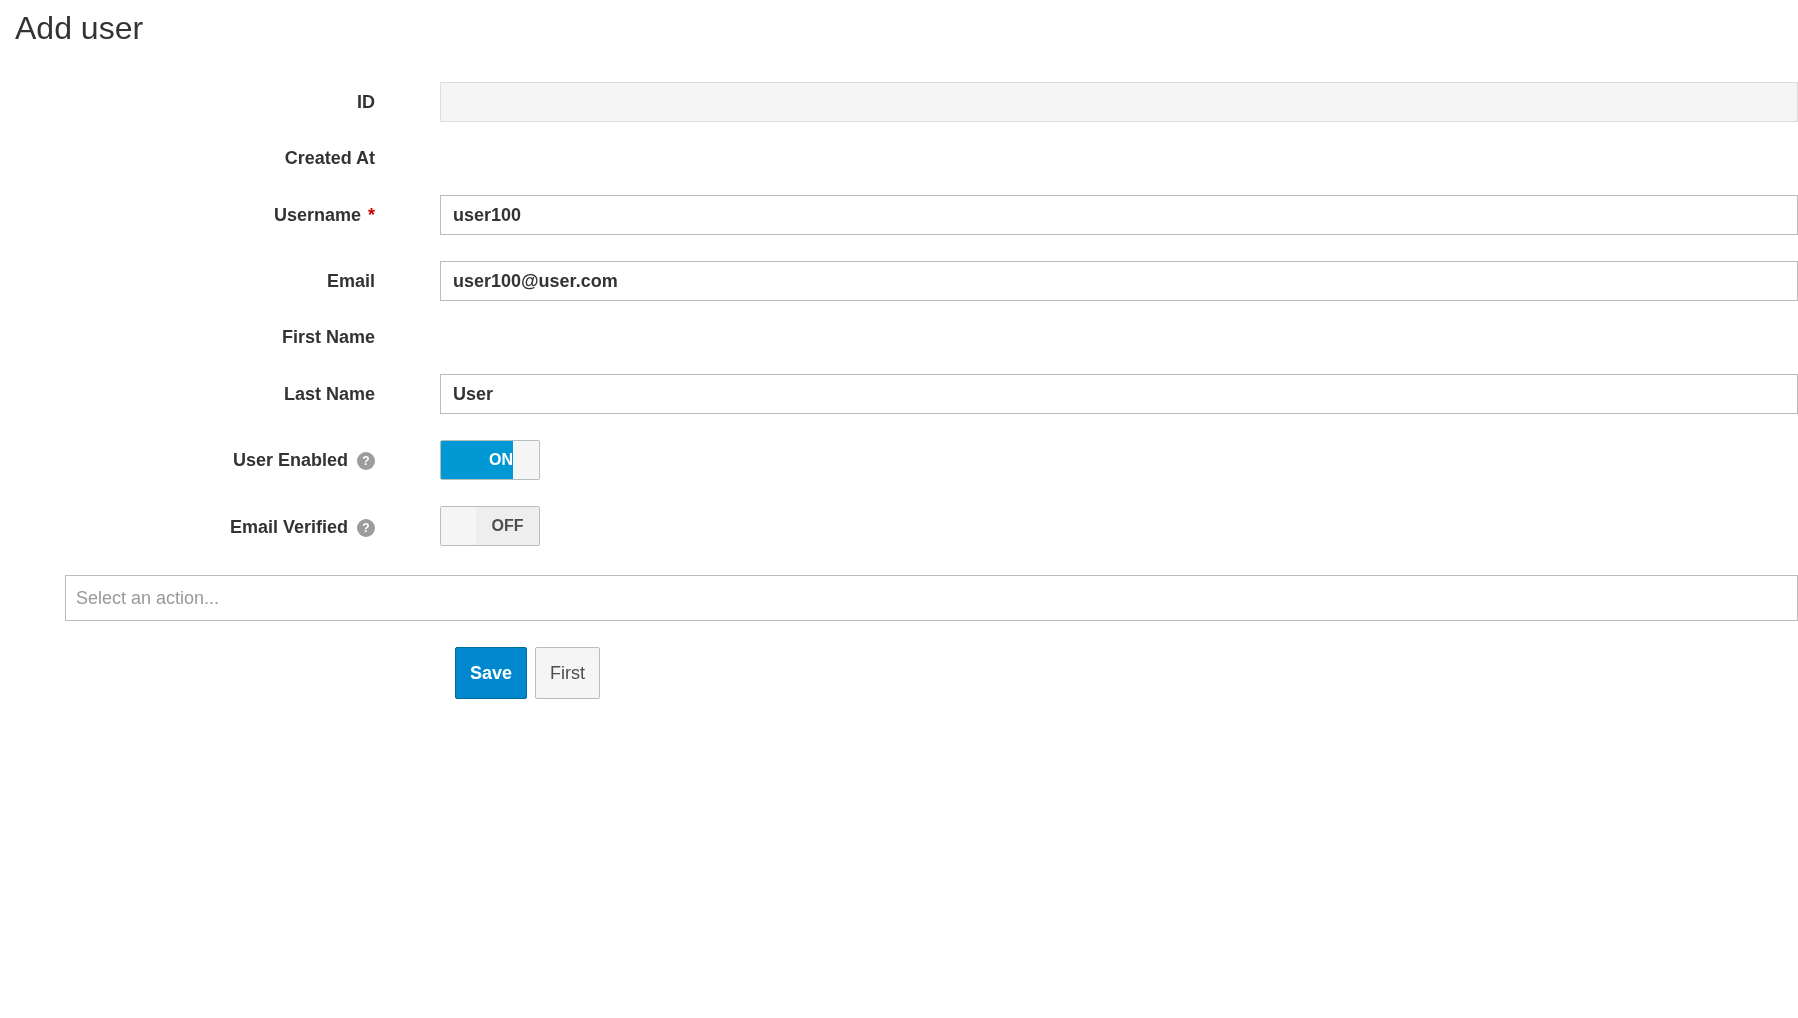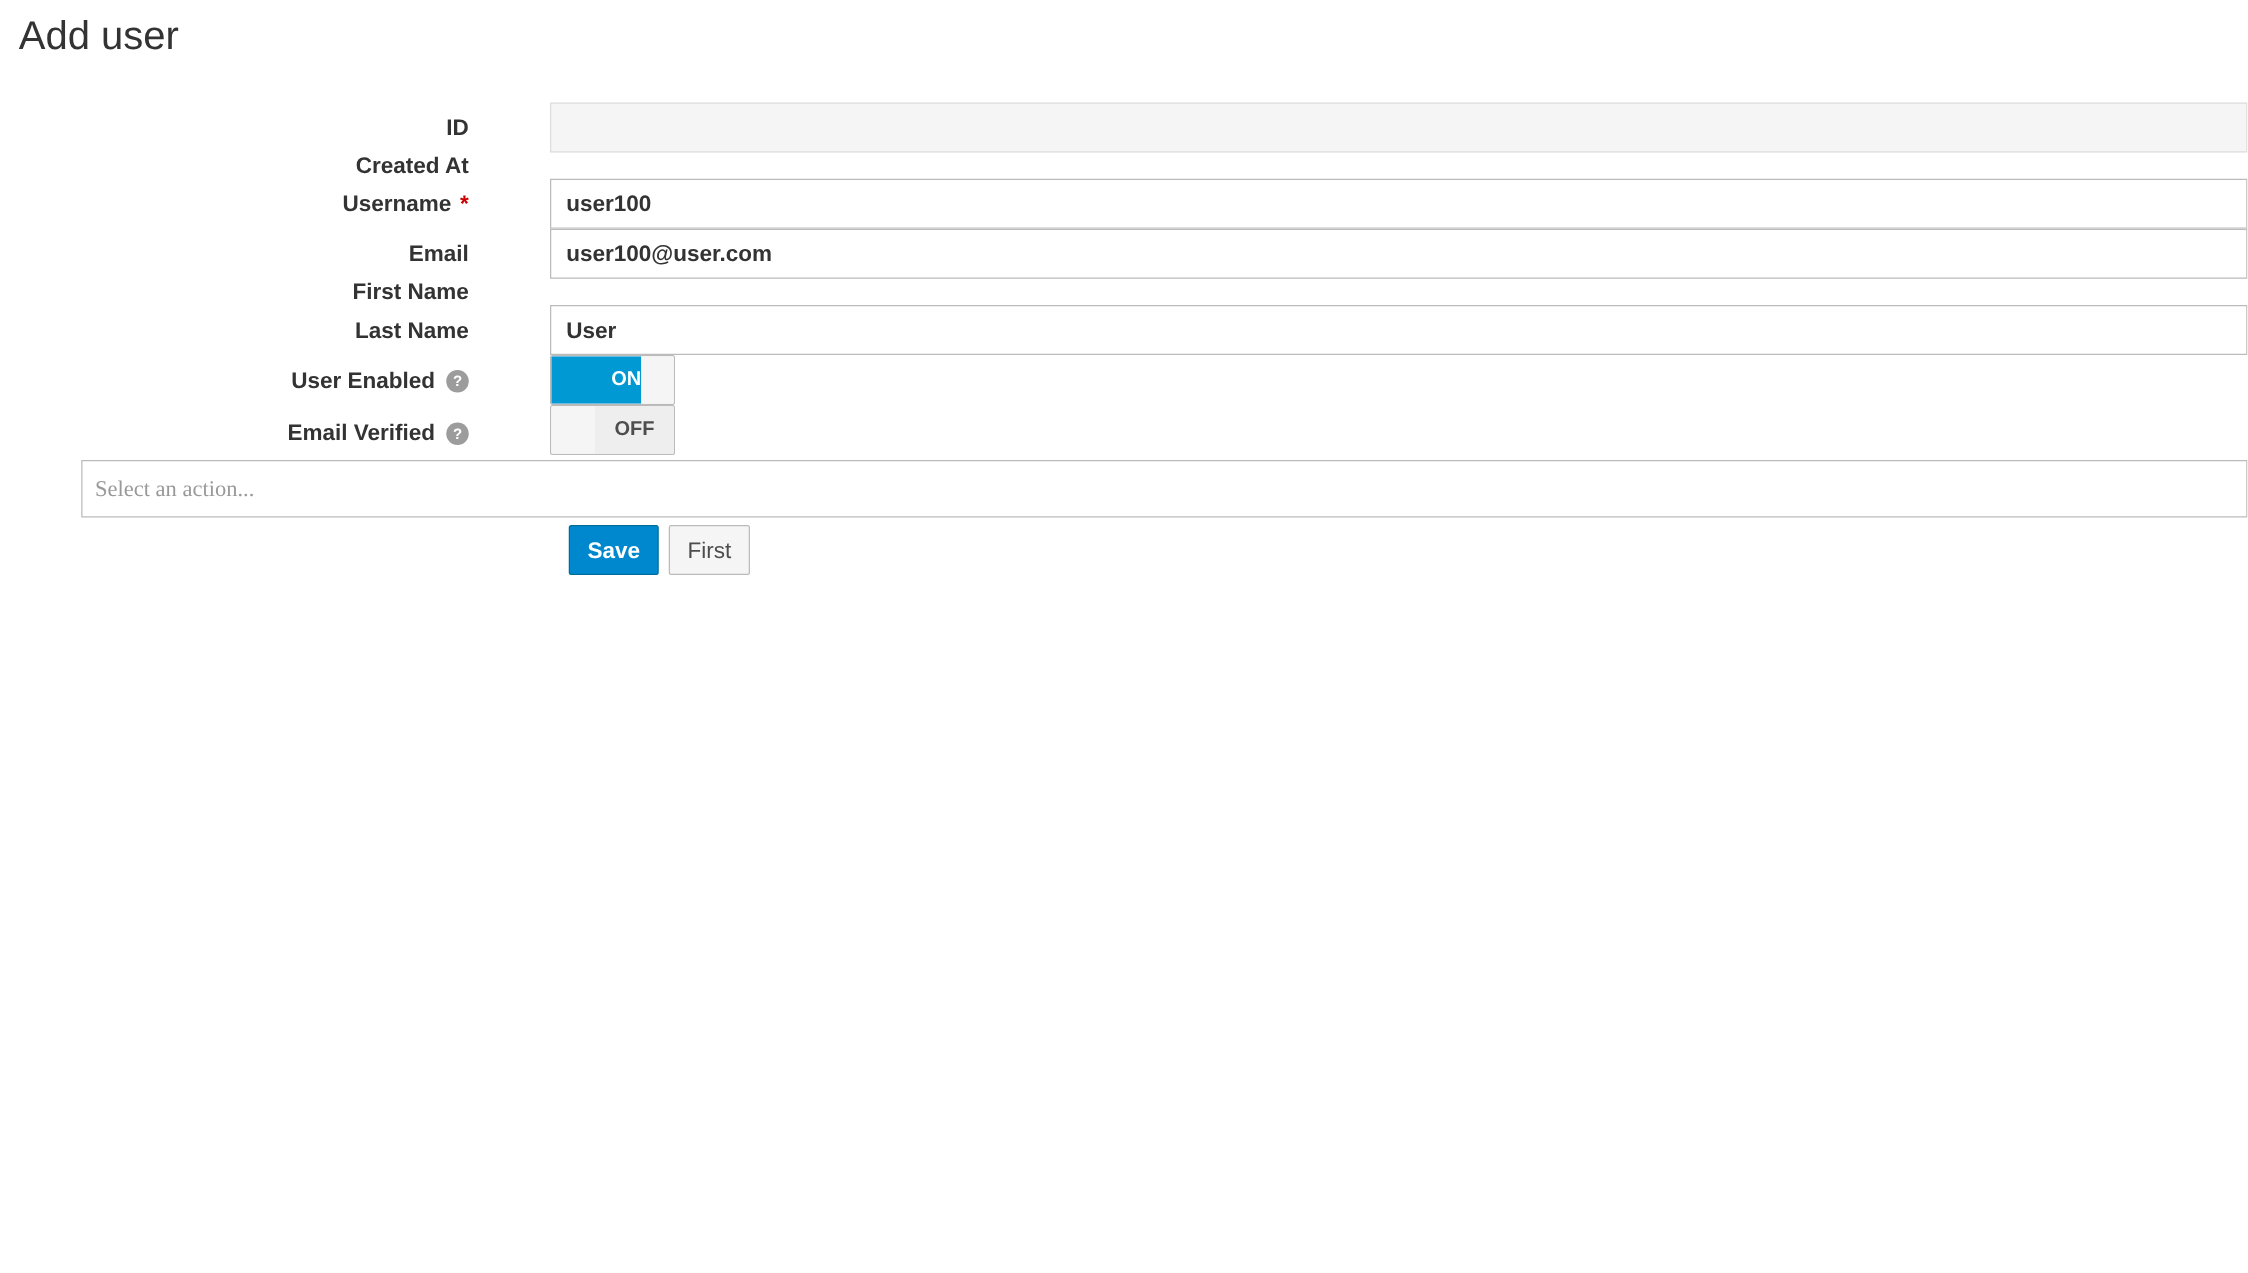--- a/index.html
+++ b/index.html
@@ -15,20 +15,21 @@
     }
     h1 {
       font-size: 32px;
       font-weight: 400;
       color: #333;
       margin-bottom: 35px;
     }
     .form-row {
       display: flex;
       align-items: center;
+      margin-bottom: 26px;
     }
     .label-col {
       width: 375px;
       text-align: right;
       padding-right: 15px;
       font-size: 18px;
       font-weight: 700;
       color: #333;
     }
     .required {
@@ -73,21 +74,20 @@
     .select-input {
       width: 100%;
       height: 46px;
       padding: 0 10px;
       font-size: 18px;
       color: #999;
       border: 1px solid #bbb;
       background: #fff;
       display: flex;
       align-items: center;
-      font-family: Liberation Serif, serif;
     }
     .toggle {
       display: inline-flex;
       width: 100px;
       height: 40px;
       border: 1px solid #bbb;
       border-radius: 2px;
       overflow: hidden;
       cursor: pointer;
     }
@@ -118,21 +118,21 @@
       background: #eeeeee;
       color: #4d4d4d;
     }
     .button-row {
       display: flex;
       gap: 8px;
       padding-left: 440px;
       margin-top: 6px;
     }
     .btn {
-      height: 40px;
+      height: 52px;
       padding: 0 14px;
       font-size: 18px;
       border-radius: 2px;
       cursor: pointer;
       border: 1px solid;
     }
     .btn-primary {
       background: #0088ce;
       border-color: #006e9c;
       color: #fff;

